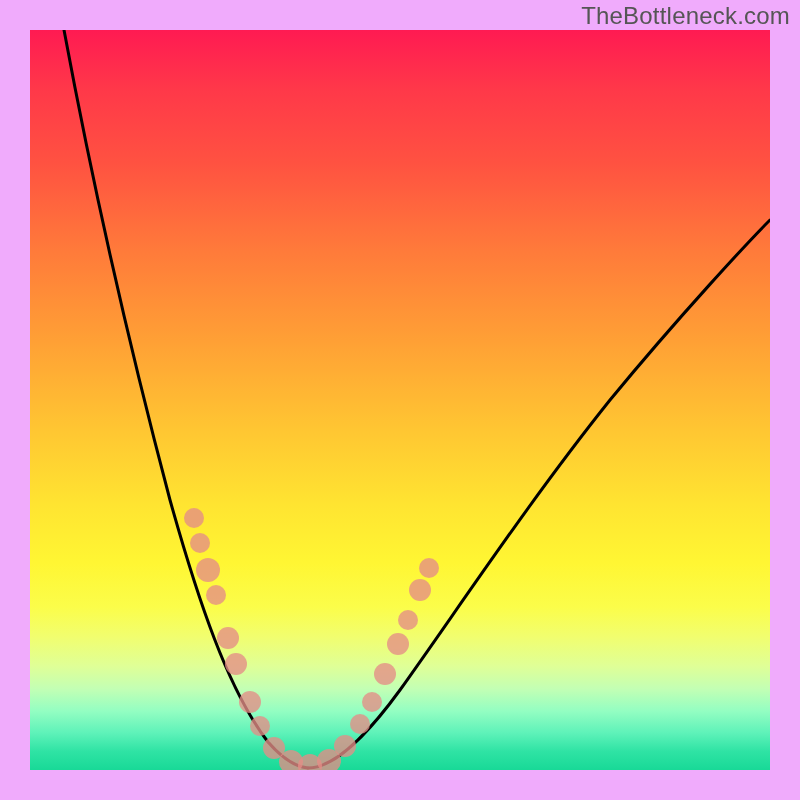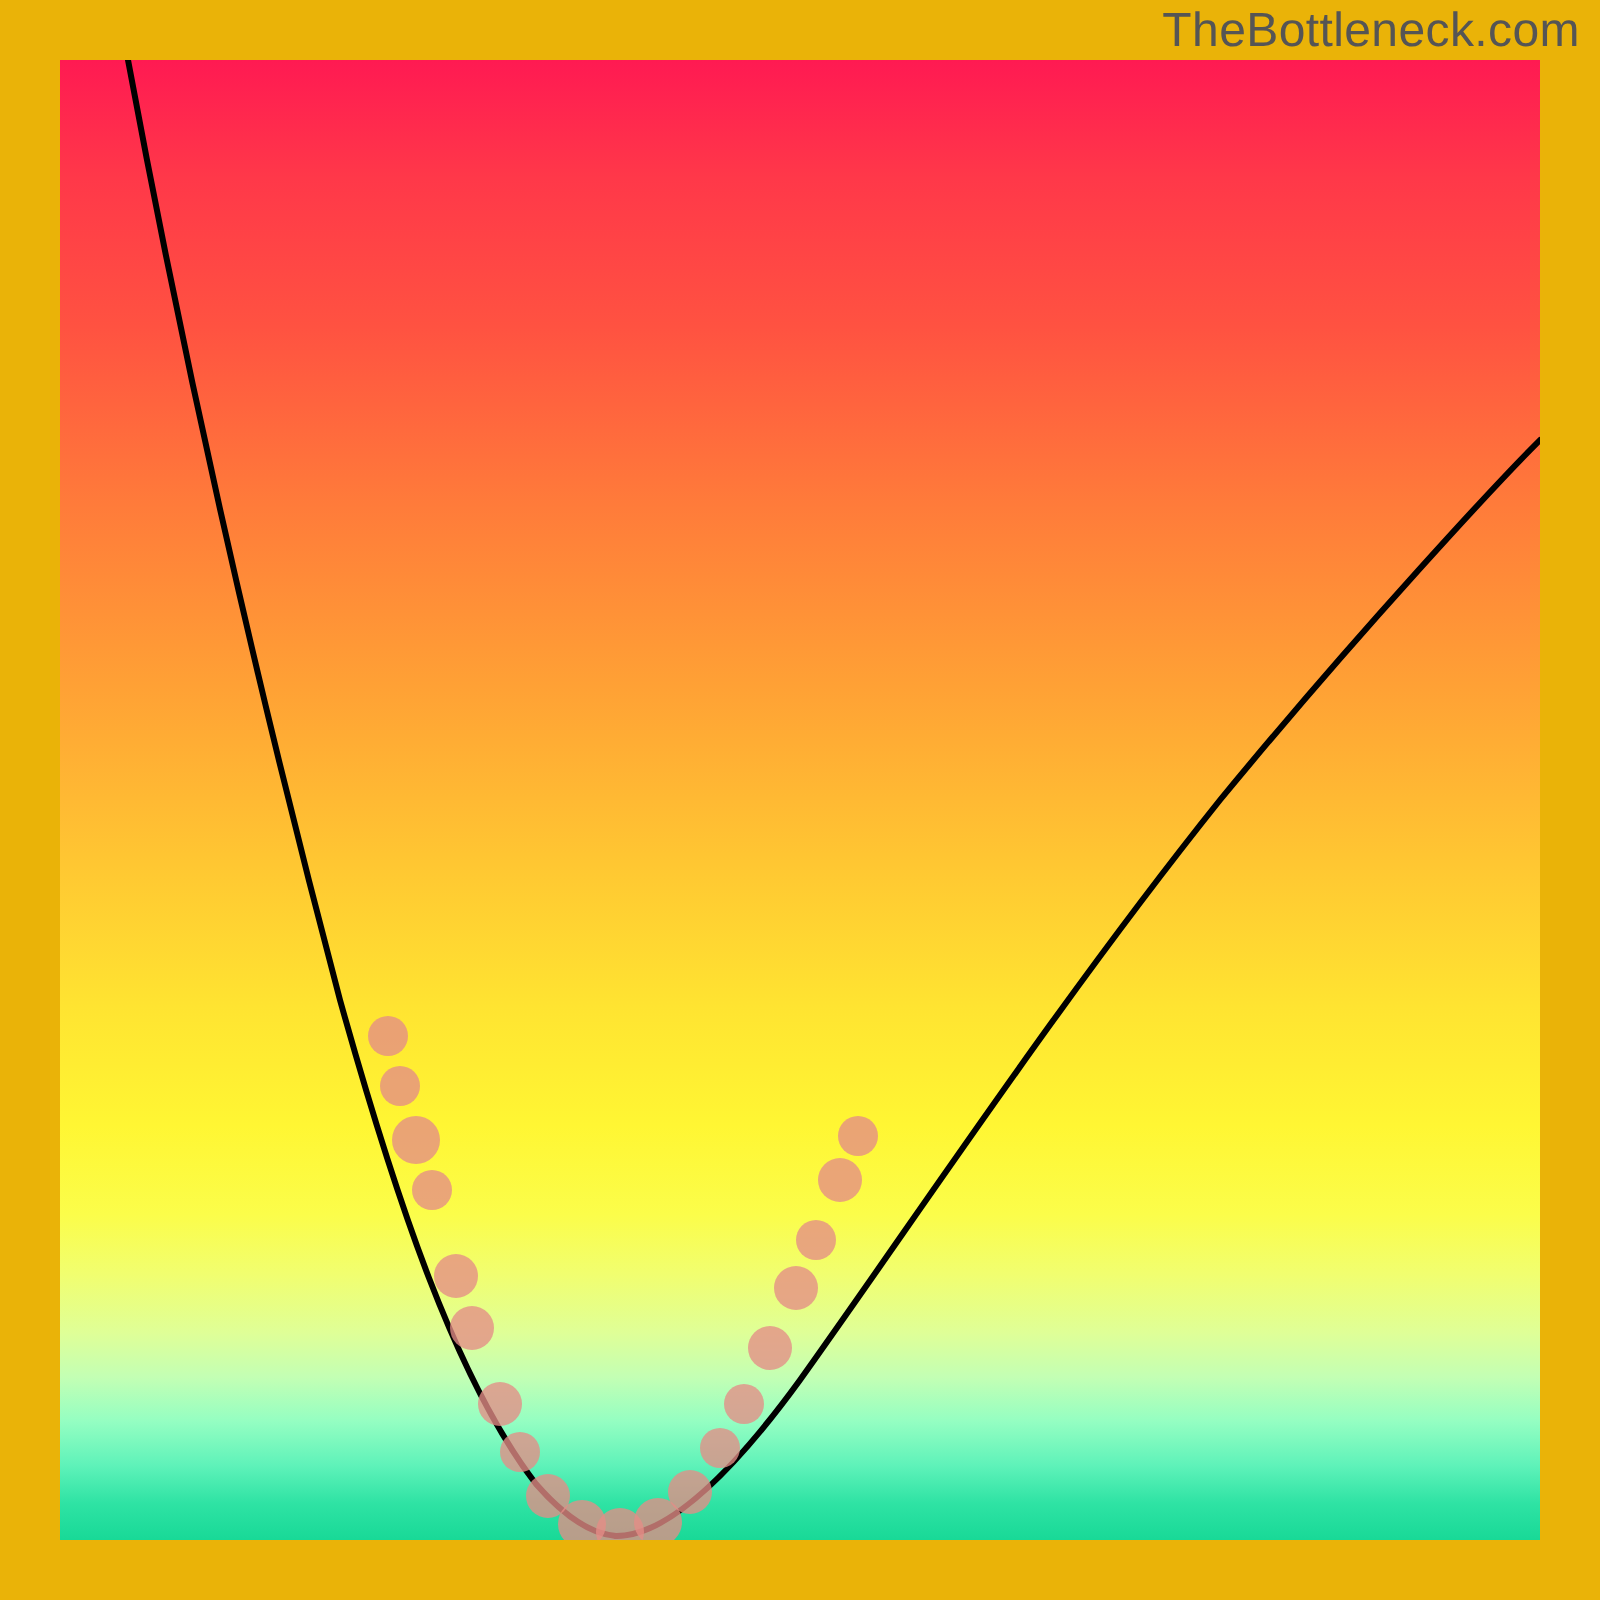--- a/index.html
+++ b/index.html
@@ -8,21 +8,21 @@
     width: 800px;
     height: 800px;
     overflow: hidden;
     background: #000;
     font-family: Arial, Helvetica, sans-serif;
   }
   .outer {
     position: relative;
     width: 800px;
     height: 800px;
-    background: #eab308;
+    background: #f0abfc;
   }
   .watermark {
     position: absolute;
     top: 2px;
     right: 10px;
     color: #555;
     font-size: 24px;
     font-weight: 500;
     z-index: 30;
     user-select: none;

